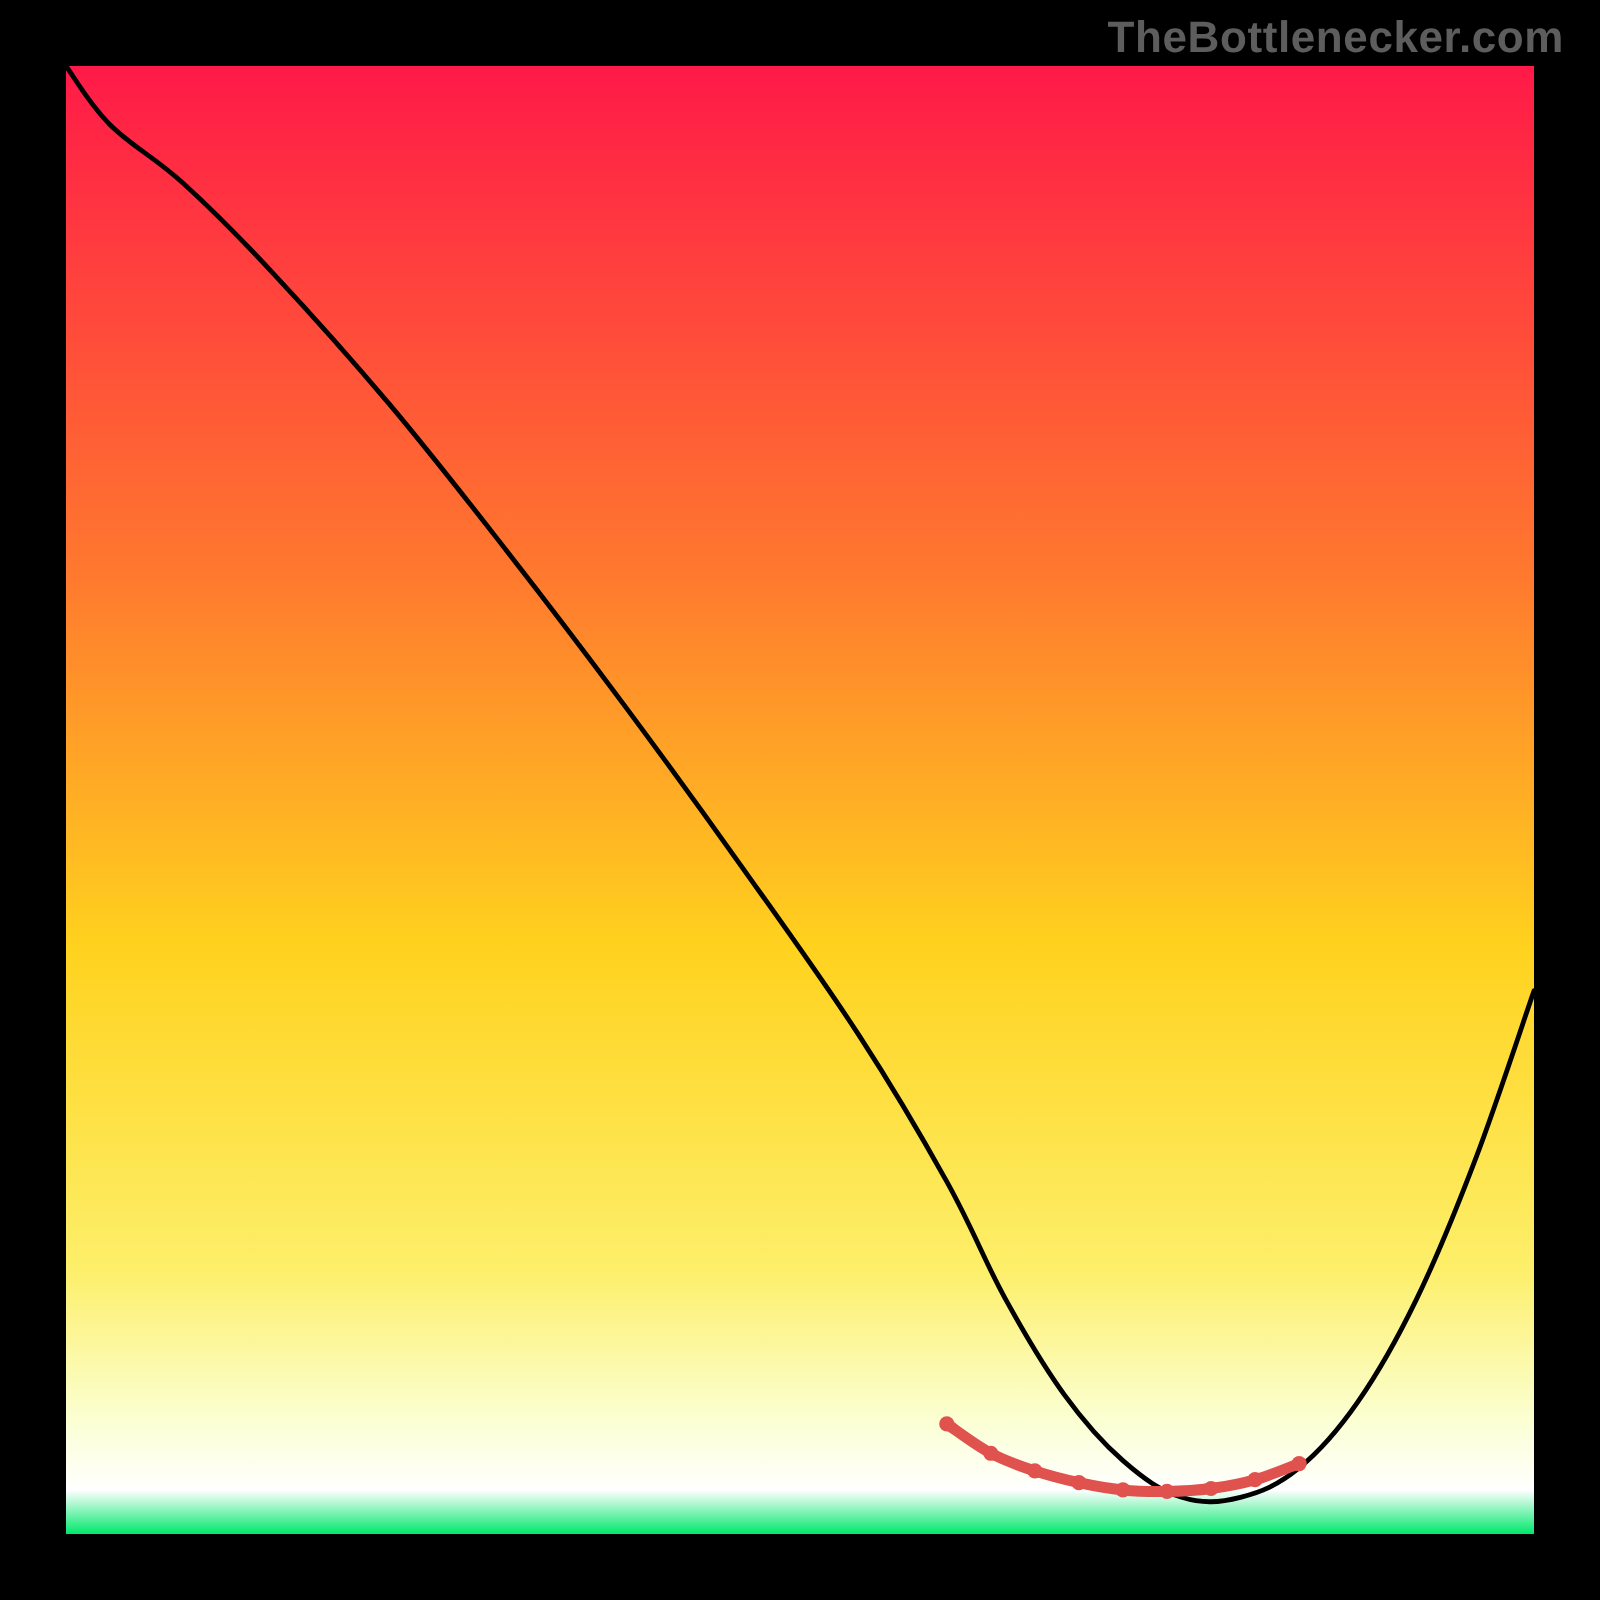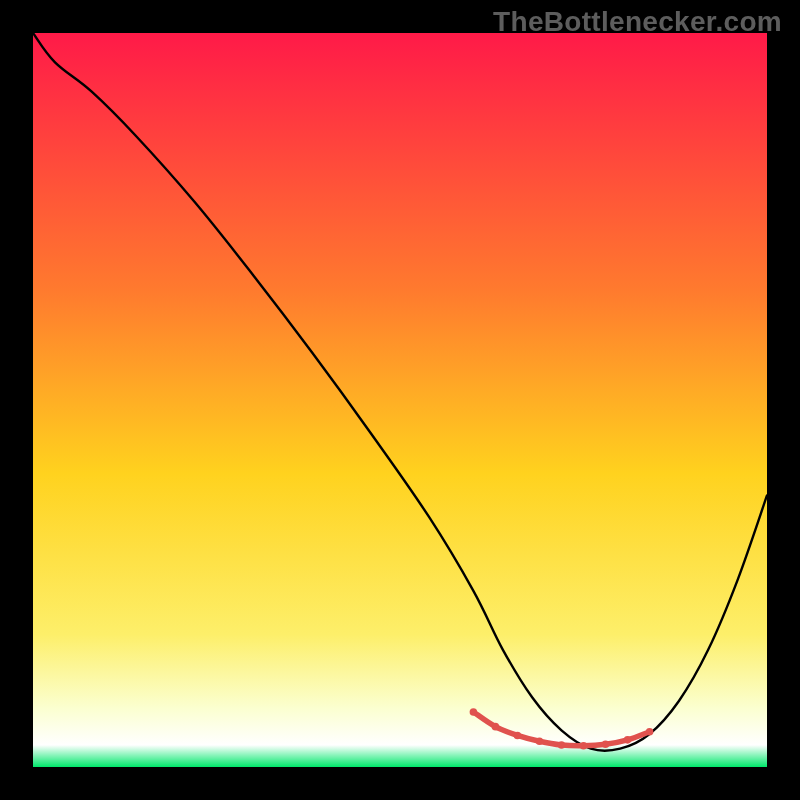--- a/index.html
+++ b/index.html
@@ -3,21 +3,21 @@
 <meta charset="utf-8">
 <style>
   * { margin: 0; padding: 0; box-sizing: border-box; }
   html, body { width: 800px; height: 800px; background: #000; overflow: hidden; }
   .wrap { position: relative; width: 800px; height: 800px; }
   .watermark {
     position: absolute;
     top: 6px;
     right: 18px;
     font-family: Arial, Helvetica, sans-serif;
-    font-size: 28px;
+    font-size: 22px;
     font-weight: 700;
     color: #5d5d5d;
     letter-spacing: 0.3px;
     z-index: 5;
   }
   .plot {
     position: absolute;
     left: 33px;
     top: 33px;
     width: 734px;

